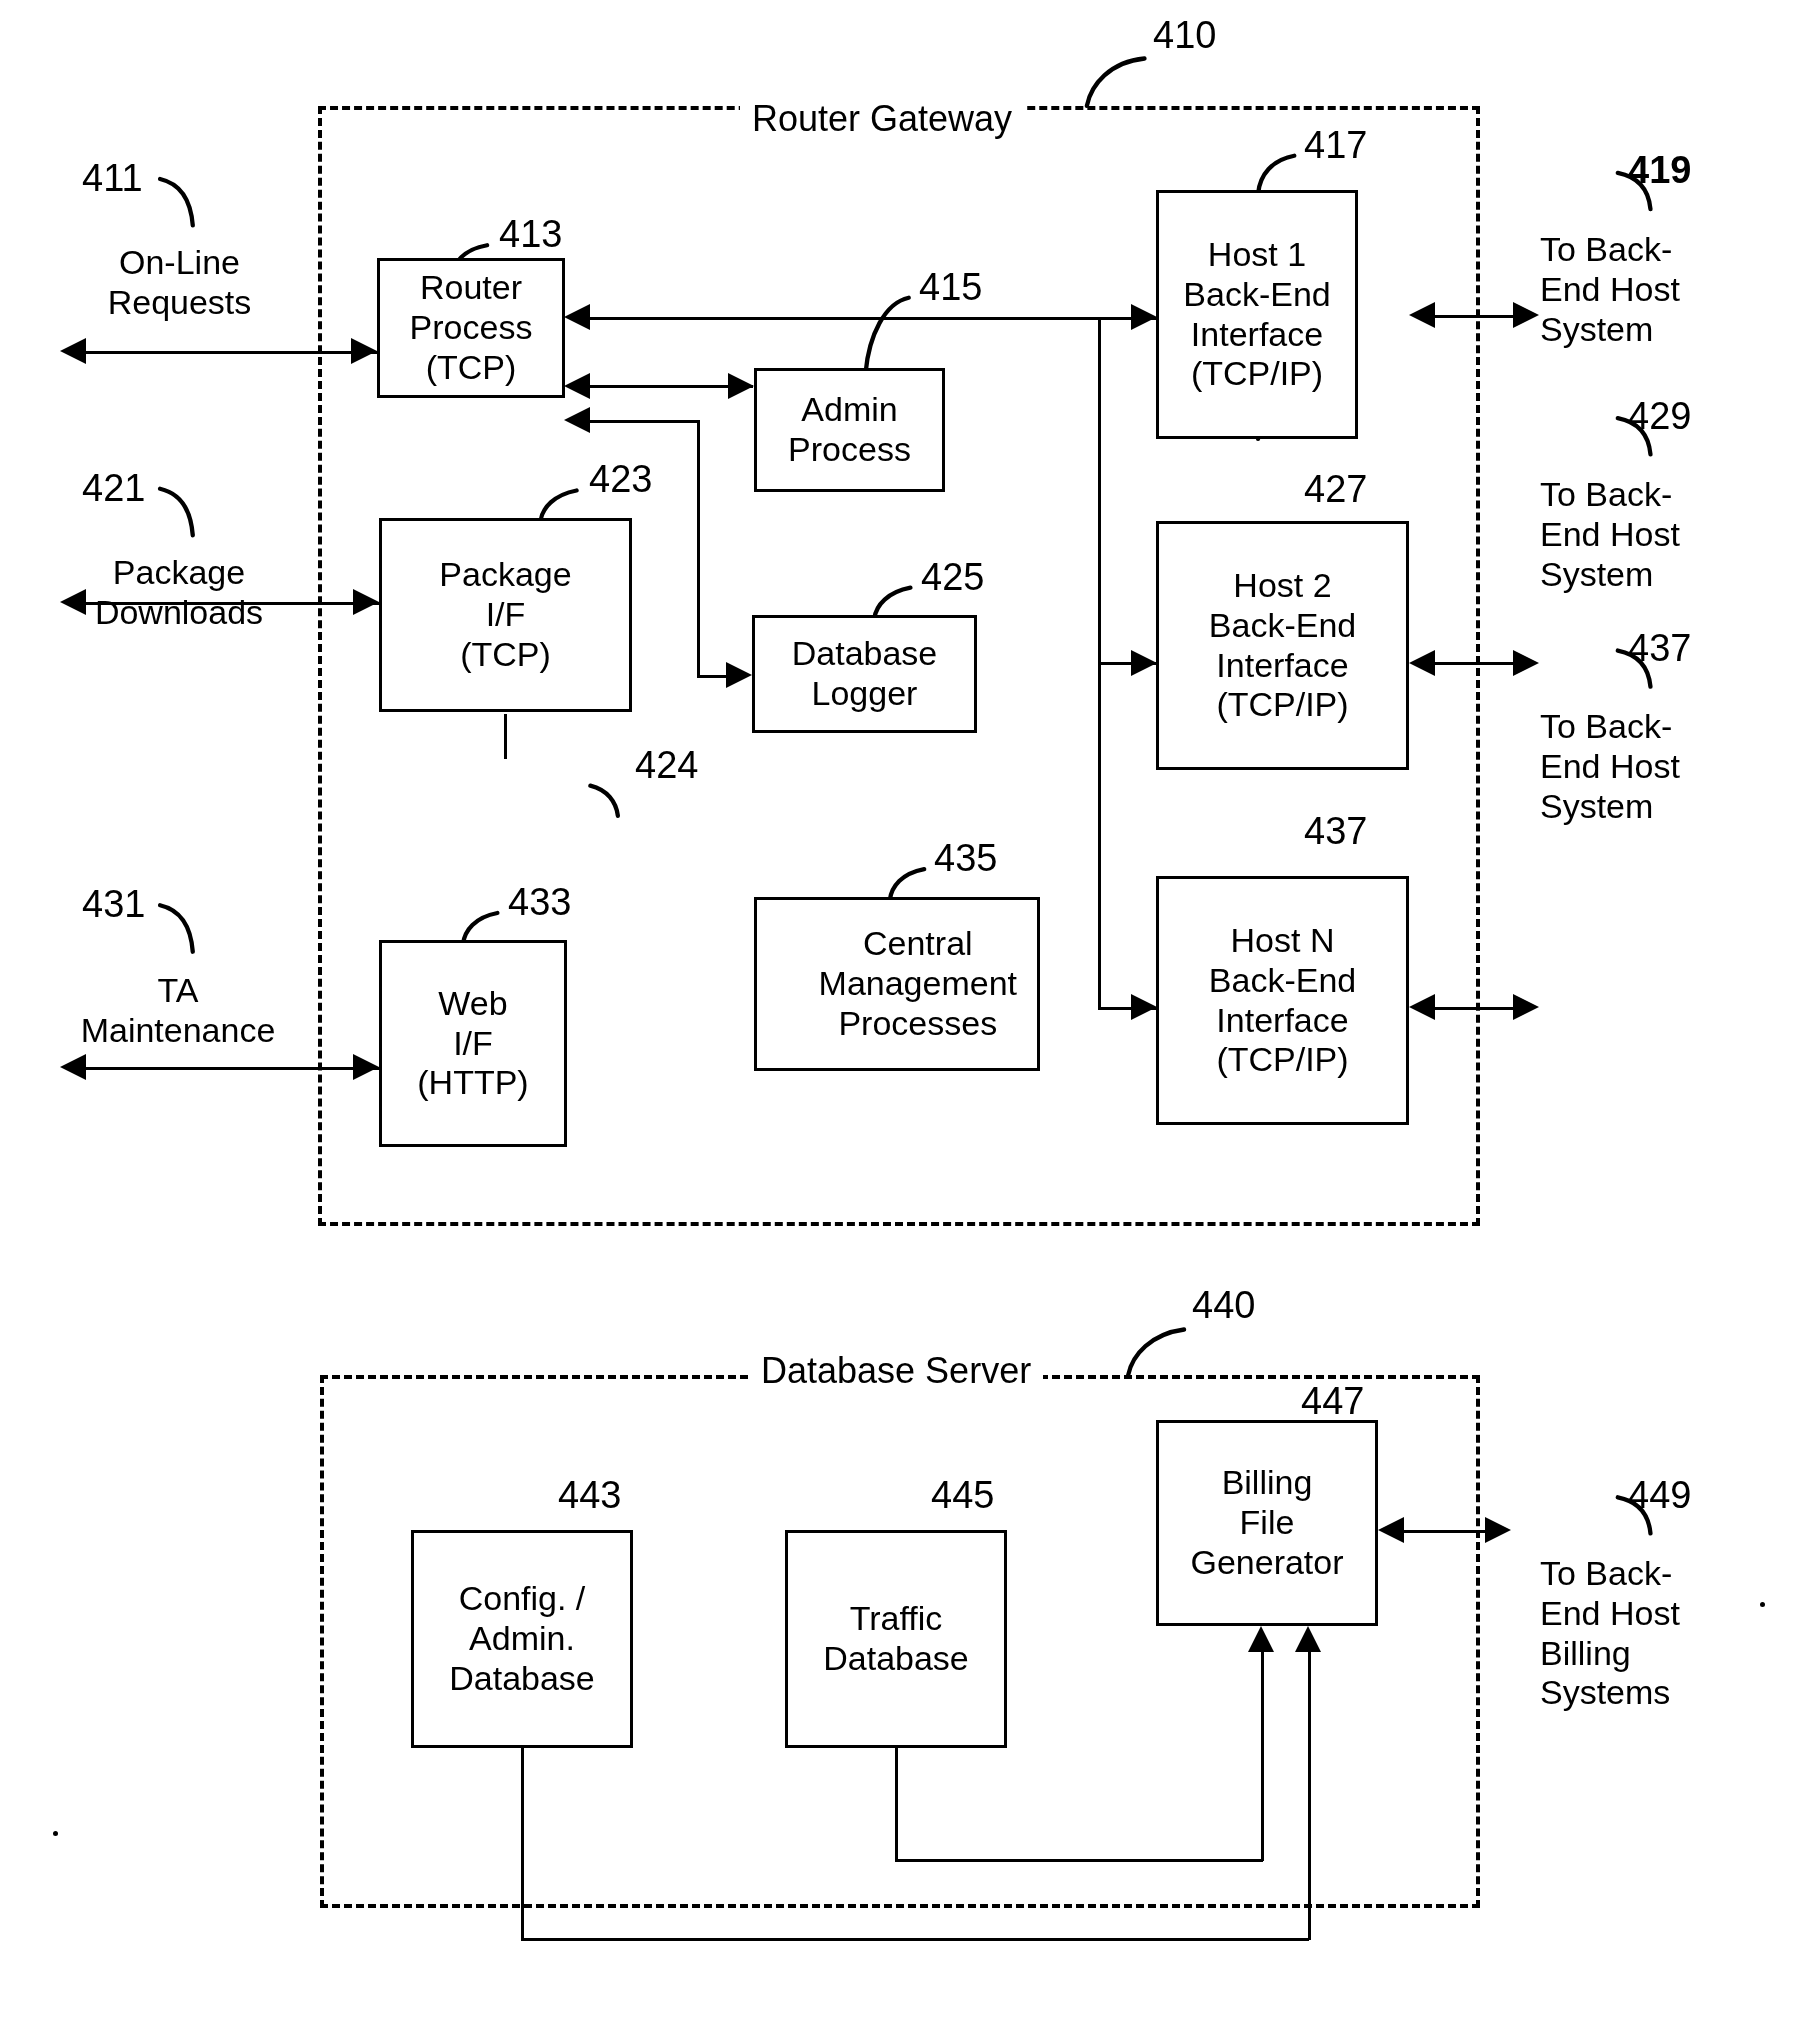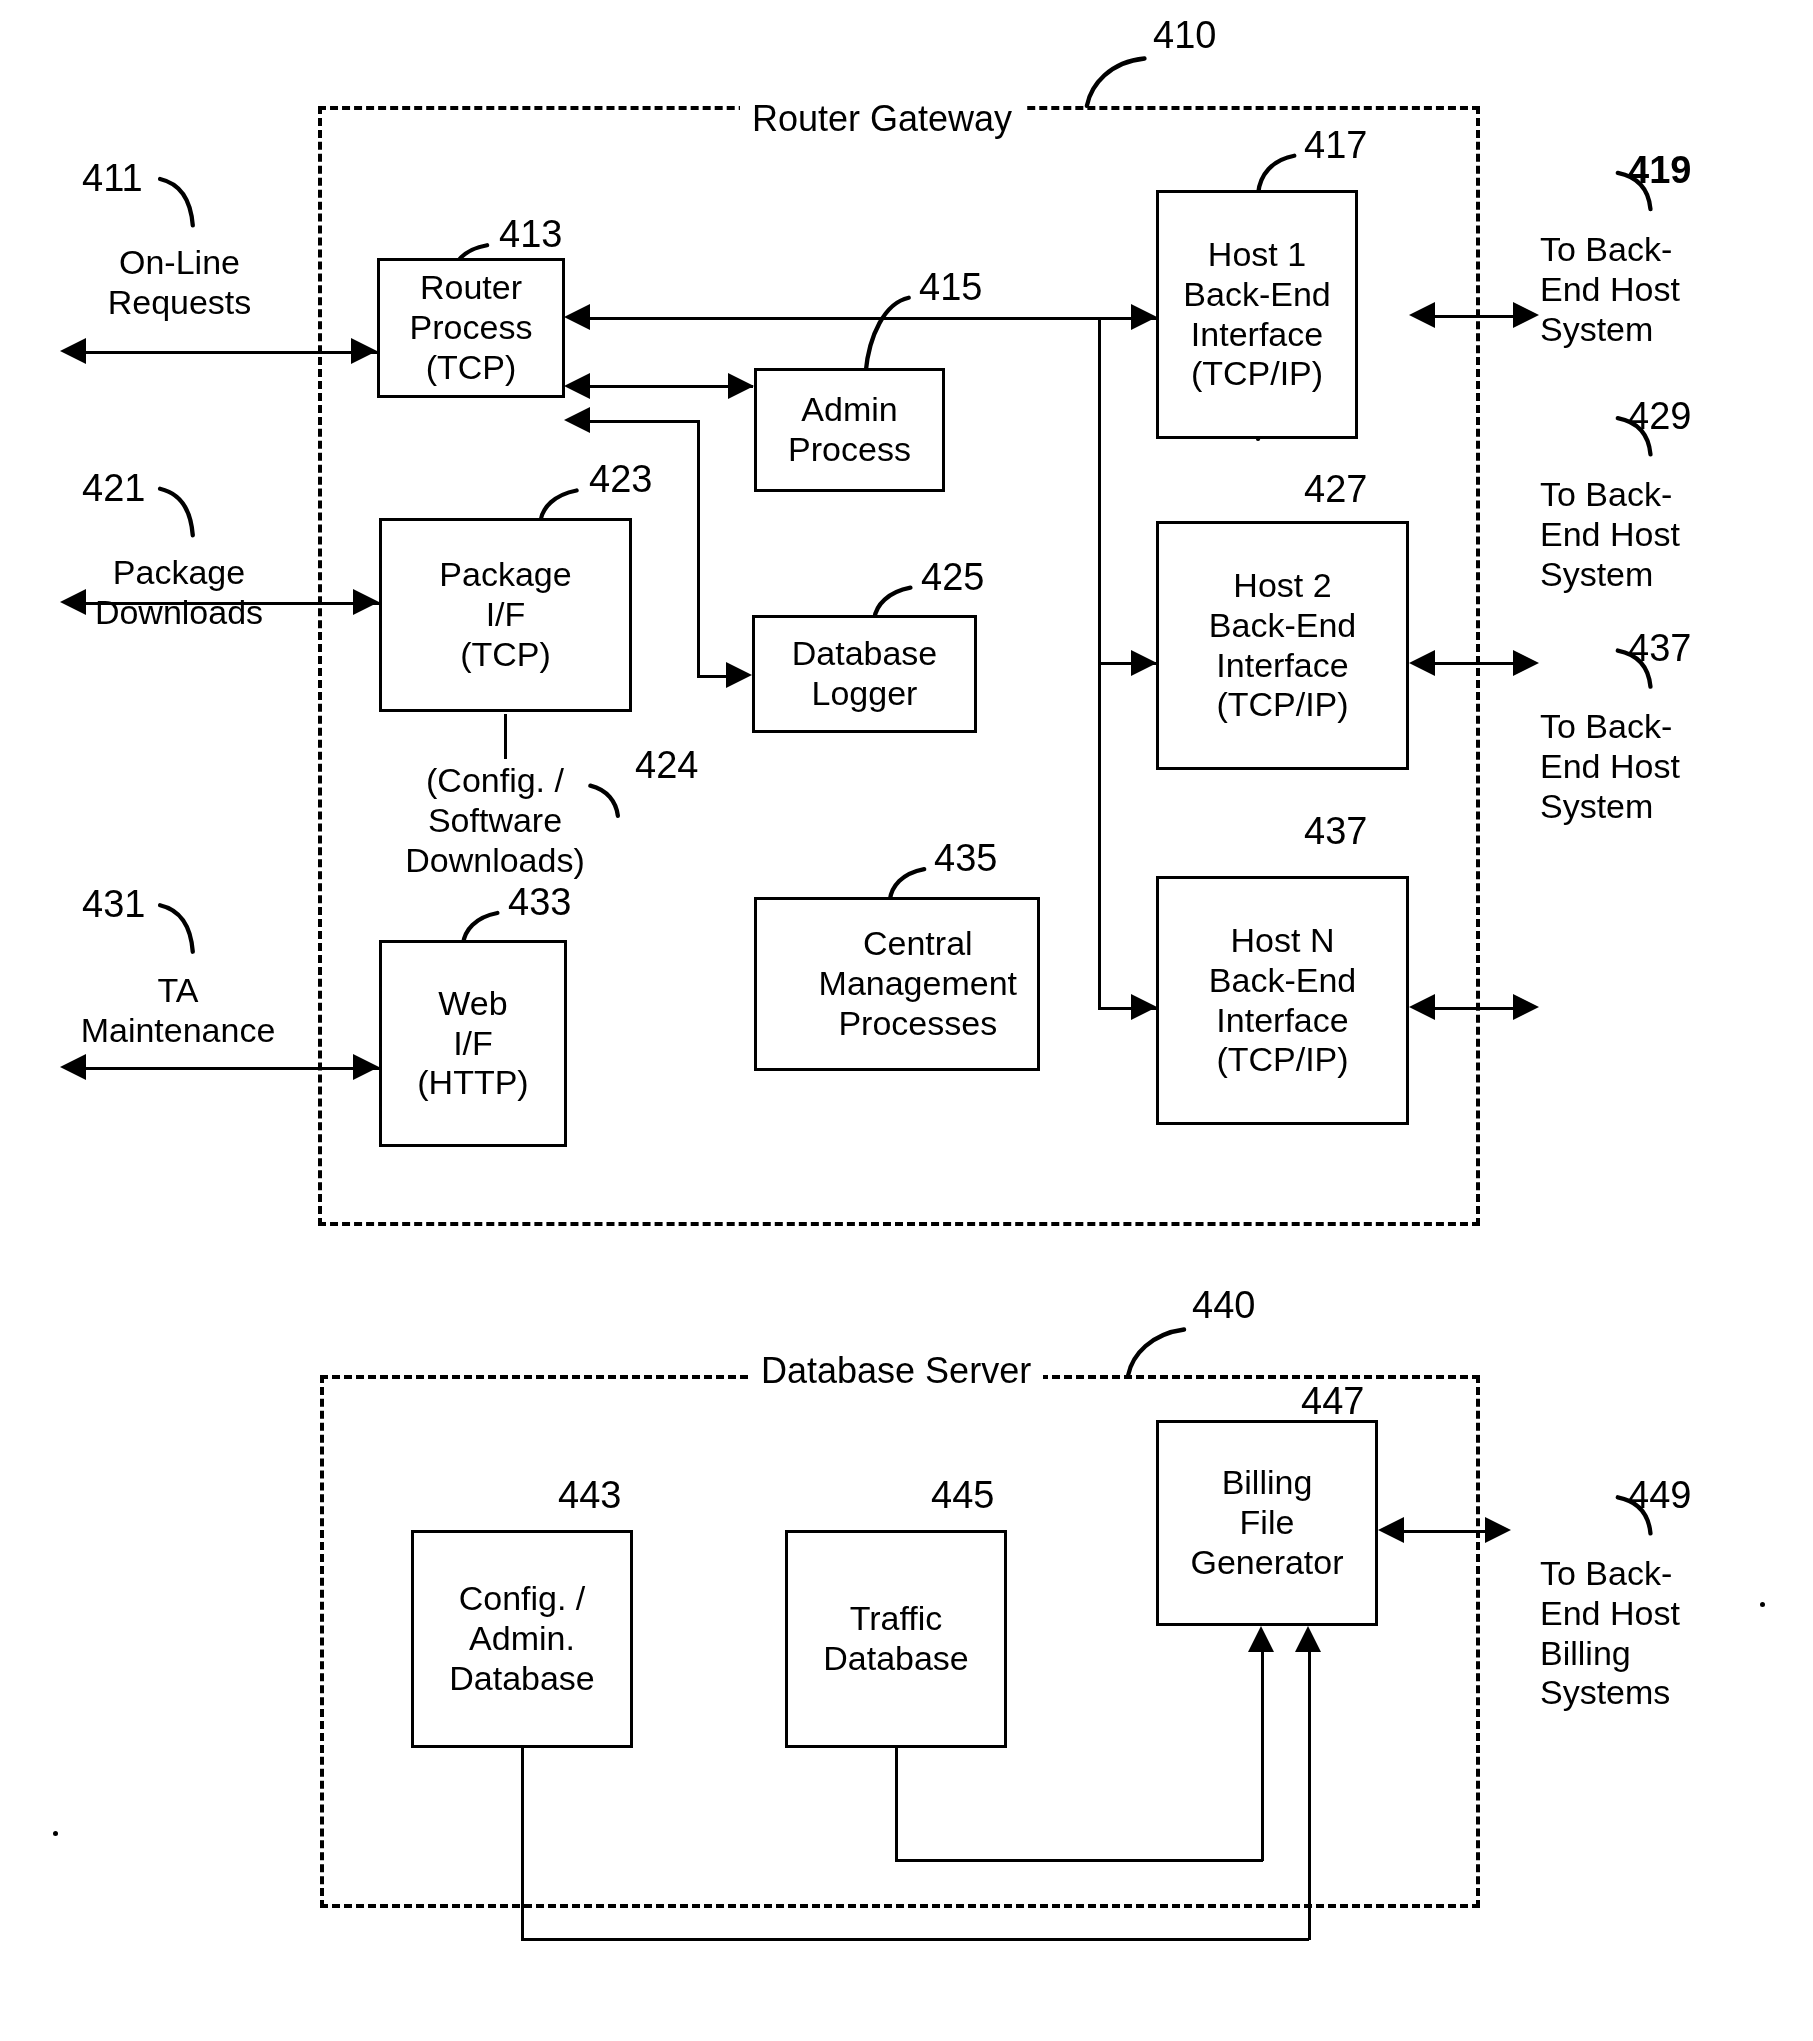--- a/index.html
+++ b/index.html
@@ -269,23 +269,20 @@
   <div class="ref" style="left:82px; top:159px;">411</div>
 
   <div class="label" style="left:43px; top:553px; width:272px;">Package
 Downloads</div>
   <div class="ref" style="left:82px; top:469px;">421</div>
 
   <div class="label" style="left:36px; top:971px; width:284px;">TA
 Maintenance</div>
   <div class="ref" style="left:82px; top:885px;">431</div>
 
-  <div class="label" style="left:370px; top:761px; width:250px;">(Config. /
-Software
-Downloads)</div>
   <div class="ref" style="left:635px; top:746px;">424</div>
 
   <div class="label" style="left:1540px; top:230px; width:258px; text-align:left;">To Back-
 End Host
 System</div>
   <div class="ref" style="left:1628px; top:151px;font-weight:bold;">419</div>
 
   <div class="label" style="left:1540px; top:475px; width:258px; text-align:left;">To Back-
 End Host
 System</div>

